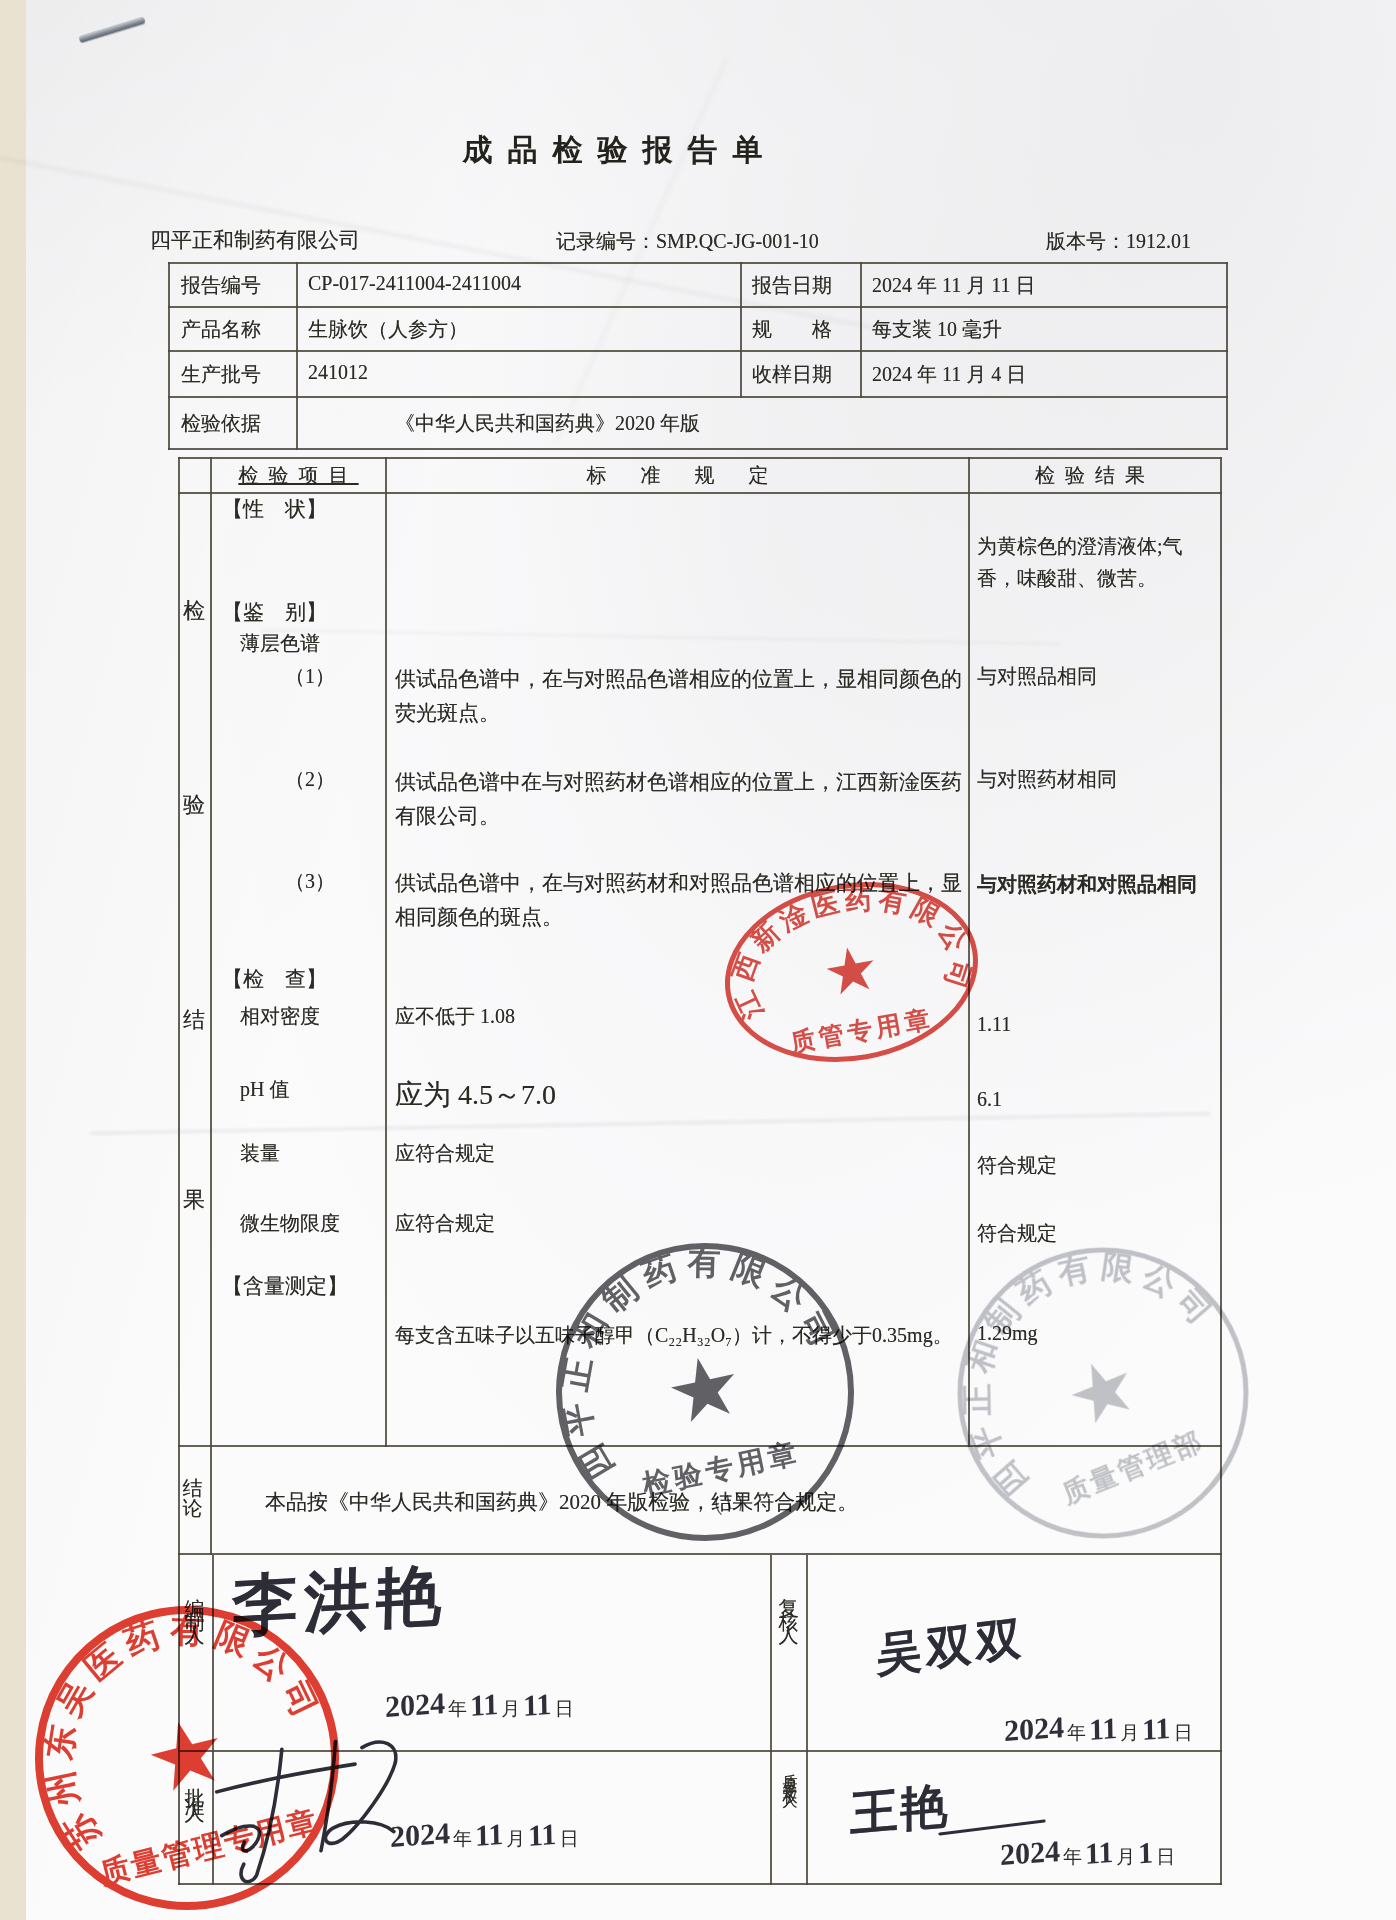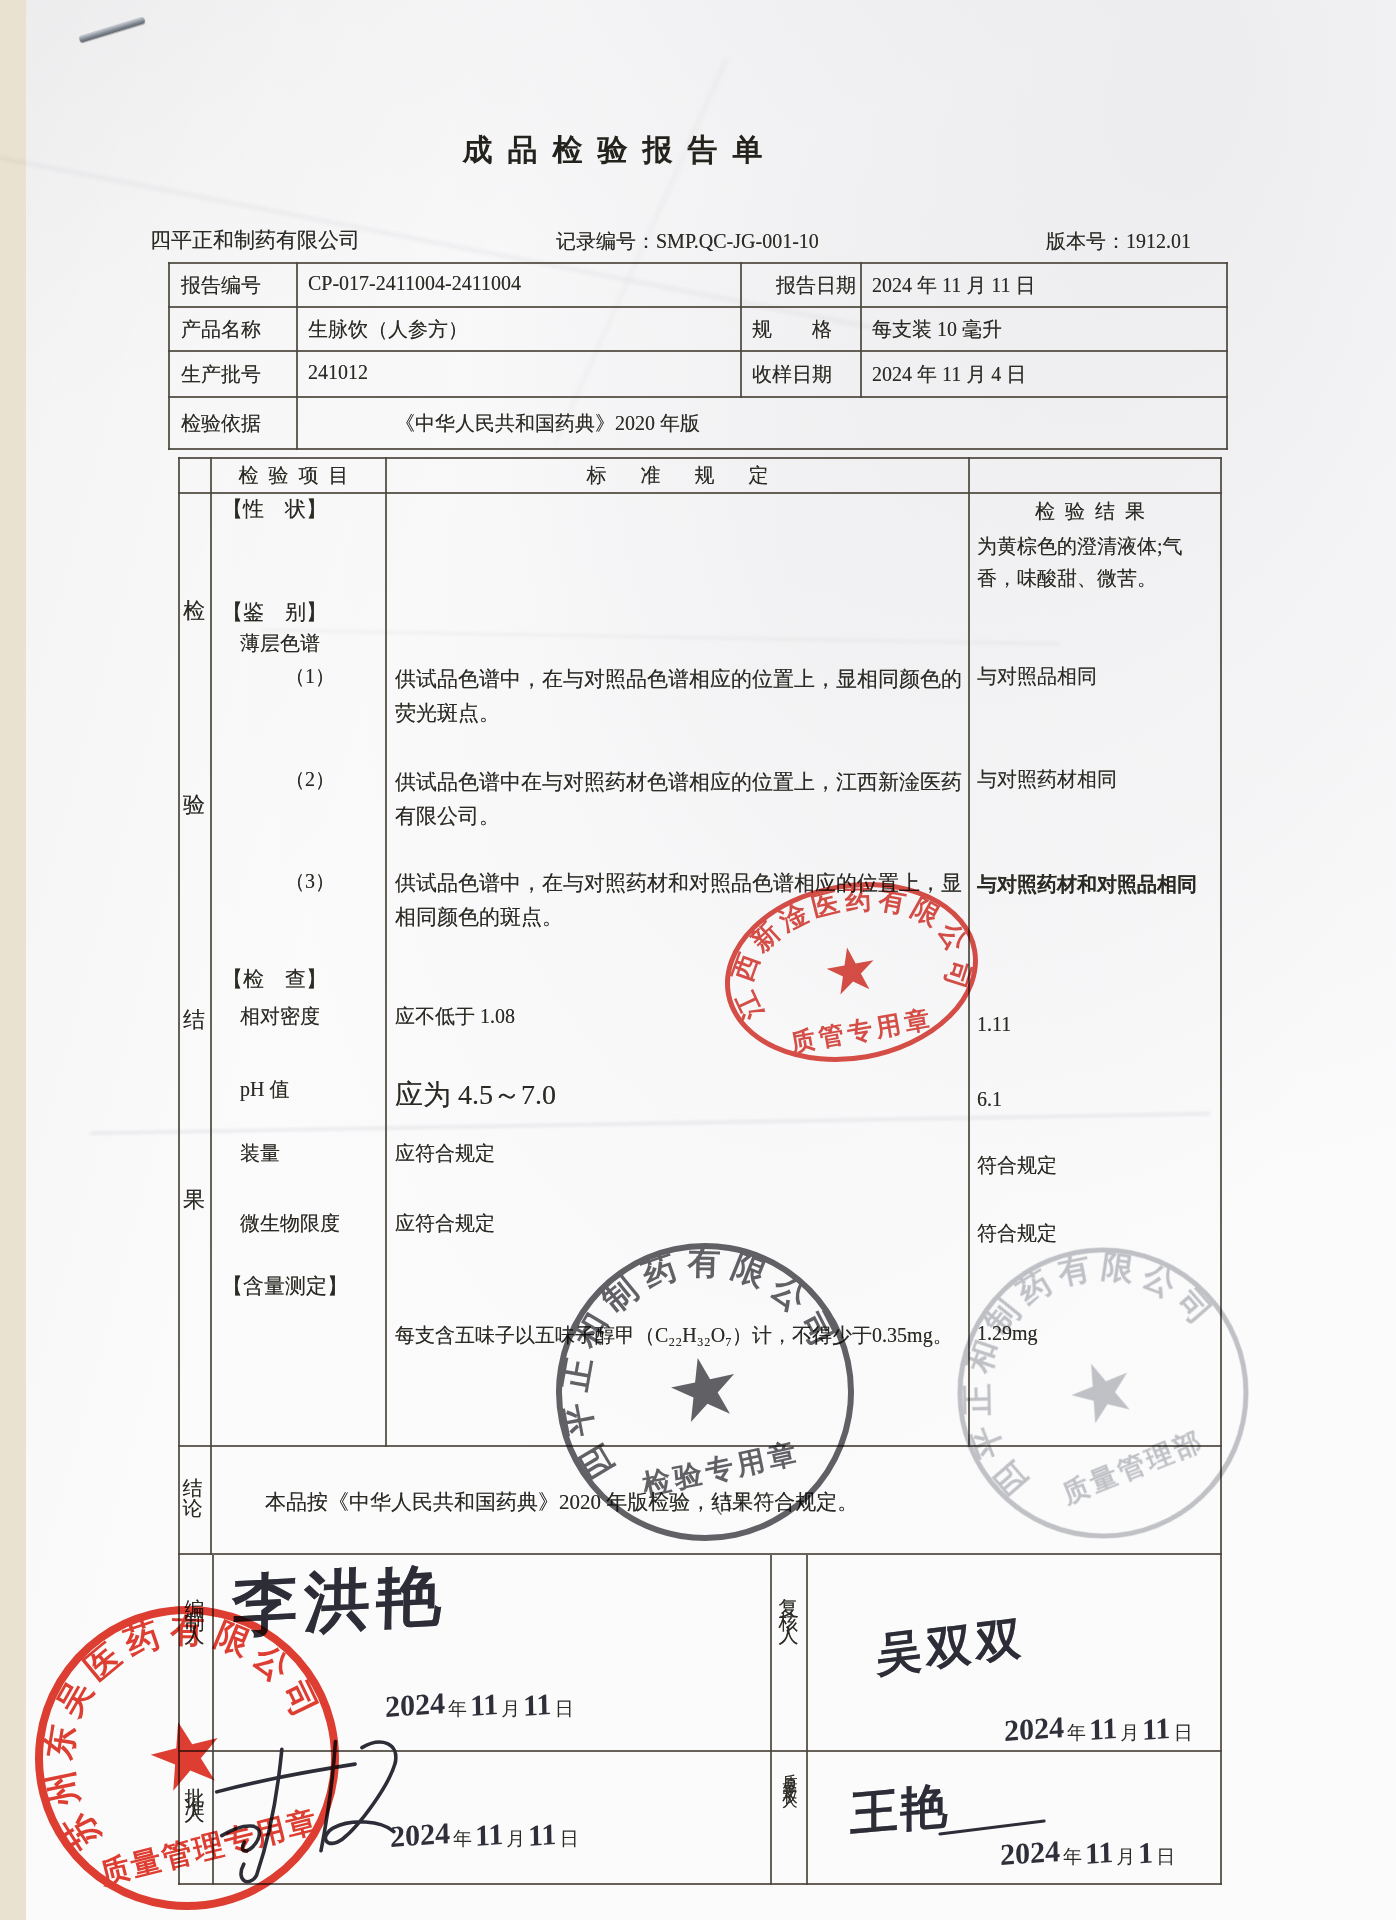--- a/index.html
+++ b/index.html
@@ -57,21 +57,21 @@
   <div class="line" style="left:168px;top:396px;width:1060px;height:2px;"></div>
   <div class="line" style="left:168px;top:448px;width:1060px;height:2px;"></div>
   <div class="line" style="left:168px;top:262px;width:2px;height:188px;"></div>
   <div class="line" style="left:296px;top:262px;width:2px;height:188px;"></div>
   <div class="line" style="left:740px;top:262px;width:2px;height:136px;"></div>
   <div class="line" style="left:860px;top:262px;width:2px;height:136px;"></div>
   <div class="line" style="left:1226px;top:262px;width:2px;height:188px;"></div>
 
   <div class="abs t" style="left:181px;top:272px;">报告编号</div>
   <div class="abs t" style="left:308px;top:272px;">CP-017-2411004-2411004</div>
-  <div class="abs t" style="left:776px;top:272px;">报告日期</div>
+  <div class="abs t" style="left:752px;top:272px;">报告日期</div>
   <div class="abs t" style="left:872px;top:272px;">2024 年 11 月 11 日</div>
 
   <div class="abs t" style="left:181px;top:316px;">产品名称</div>
   <div class="abs t" style="left:308px;top:316px;">生脉饮（人参方）</div>
   <div class="abs t" style="left:752px;top:316px;">规　　格</div>
   <div class="abs t" style="left:872px;top:316px;">每支装 10 毫升</div>
 
   <div class="abs t" style="left:181px;top:361px;">生产批号</div>
   <div class="abs t" style="left:308px;top:361px;">241012</div>
   <div class="abs t" style="left:752px;top:361px;">收样日期</div>
@@ -83,23 +83,23 @@
   <div class="line" style="left:178px;top:457px;width:1044px;height:2px;"></div>
   <div class="line" style="left:178px;top:492px;width:1044px;height:2px;"></div>
   <div class="line" style="left:178px;top:1445px;width:1044px;height:2px;"></div>
   <div class="line" style="left:178px;top:1553px;width:1044px;height:2px;"></div>
   <div class="line" style="left:178px;top:457px;width:2px;height:1098px;"></div>
   <div class="line" style="left:1220px;top:457px;width:2px;height:1098px;"></div>
   <div class="line" style="left:210px;top:457px;width:2px;height:1098px;"></div>
   <div class="line" style="left:385px;top:457px;width:2px;height:990px;"></div>
   <div class="line" style="left:968px;top:457px;width:2px;height:990px;"></div>
 
-  <div class="abs t" style="left:212px;top:462px;width:173px;text-align:center;letter-spacing:10px;">检验项目</div>
+  <div class="abs t" style="left:212px;top:462px;width:173px;text-align:center;letter-spacing:10px;text-decoration:underline;">检验项目</div>
   <div class="abs t" style="left:387px;top:462px;width:581px;text-align:center;letter-spacing:34px;text-indent:34px;">标准规定</div>
-  <div class="abs t" style="left:970px;top:462px;width:250px;text-align:center;letter-spacing:10px;margin-top:36px;">检验结果</div>
+  <div class="abs t" style="left:970px;top:462px;width:250px;text-align:center;letter-spacing:10px;">检验结果</div>
 
   <div class="abs t" style="left:183px;top:596px;font-size:22px;">检</div>
   <div class="abs t" style="left:183px;top:790px;font-size:22px;">验</div>
   <div class="abs t" style="left:183px;top:1005px;font-size:22px;">结</div>
   <div class="abs t" style="left:183px;top:1185px;font-size:22px;">果</div>
 
   <div class="abs t" style="left:222px;top:495px;font-size:21px;">【性　状】</div>
   <div class="abs t" style="left:977px;top:530px;width:238px;font-size:20px;line-height:1.6;">为黄棕色的澄清液体;气香，味酸甜、微苦。</div>
 
   <div class="abs t" style="left:222px;top:598px;font-size:21px;">【鉴　别】</div>

